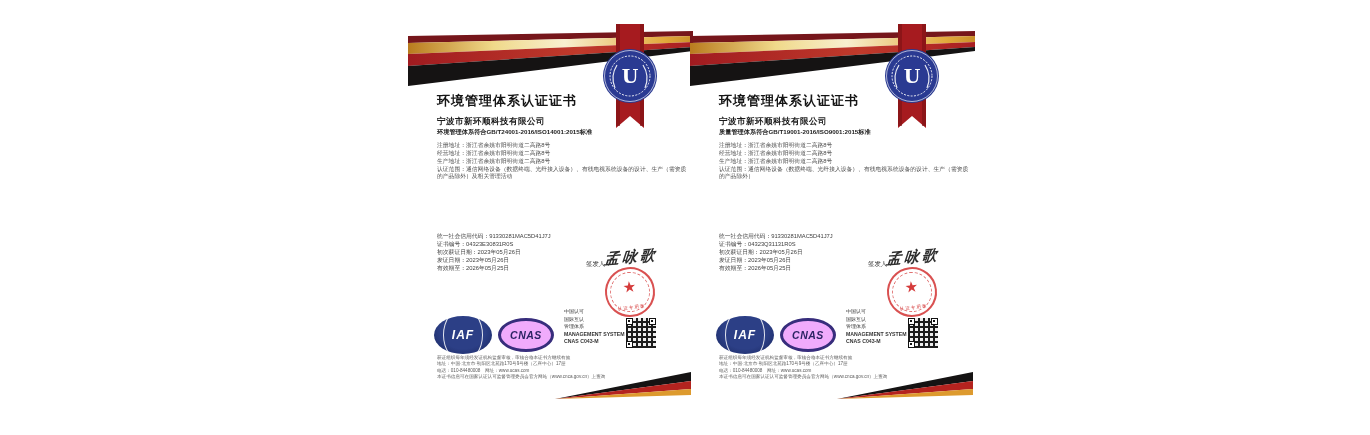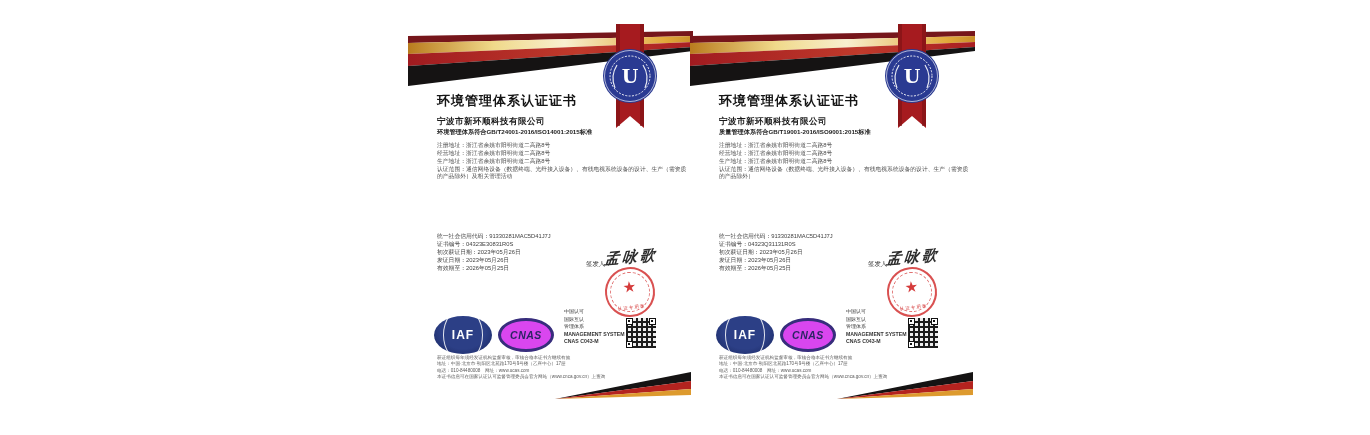--- a/index.html
+++ b/index.html
@@ -27,22 +27,22 @@
 
   .signer{position:absolute;left:178px;top:240px;font-size:6.4px;color:#333;}
   .signature{position:absolute;left:196px;top:228px;font-size:15px;font-weight:bold;font-style:italic;color:#2d2d2d;letter-spacing:3px;transform:rotate(-5deg) skewX(-10deg);white-space:nowrap;}
 
   .stamp{position:absolute;left:197px;top:247px;width:46px;height:46px;border:2.5px solid rgba(208,38,38,.8);border-radius:50%;z-index:3;transform:rotate(-6deg);}
   .stamp .ring{position:absolute;inset:3px;border:1px dashed rgba(208,38,38,.65);border-radius:50%;}
   .stamp .star{position:absolute;left:0;right:0;top:9px;text-align:center;font-size:15px;color:rgba(208,38,38,.9);}
   .stamp .stamp-text{position:absolute;left:0;right:0;bottom:5px;text-align:center;font-size:4.5px;color:rgba(208,38,38,.9);letter-spacing:1px;}
 
   .iaf{position:absolute;left:26px;top:296px;width:58px;height:38px;border-radius:50%;background:radial-gradient(ellipse at 50% 40%,#2c3f86 55%,#16245c);display:flex;align-items:center;justify-content:center;}
-  .iaf .inner{border:1.2px solid rgba(255,255,255,.85);border-radius:50%;padding:19px 8px;font-size:12px;font-weight:bold;color:#fff;letter-spacing:1px;}
-  .cnas{position:absolute;left:90px;top:298px;width:56px;height:34px;border-radius:50%;border:3.5px solid #372d7c;background:#d946ef;display:flex;align-items:center;justify-content:center;box-sizing:border-box;}
+  .iaf .inner{border:1.2px solid rgba(255,255,255,.85);border-radius:50%;padding:19px 8px;font-size:12px;font-weight:bold;font-style:italic;color:#fff;letter-spacing:1px;}
+  .cnas{position:absolute;left:90px;top:298px;width:56px;height:34px;border-radius:50%;border:3.5px solid #372d7c;background:#f0abfc;display:flex;align-items:center;justify-content:center;box-sizing:border-box;}
   .cnas .txt{font-size:10.5px;font-weight:bold;font-style:italic;color:#2c2464;letter-spacing:.5px;}
 
   .accred{position:absolute;left:156px;top:288px;font-size:5px;line-height:7.6px;color:#333;}
   .accred .bold{font-weight:bold;font-size:5.2px;}
 
   .qr{position:absolute;left:218px;top:298px;width:30px;height:30px;background-color:#f2f2f2;background-image:repeating-linear-gradient(0deg,#1c1c1c 0 2px,transparent 2px 5px),repeating-linear-gradient(90deg,#1c1c1c 0 2px,#ededed 2px 5px);}
   .qr .f{position:absolute;width:7px;height:7px;border:1.5px solid #111;background:#fff;box-sizing:border-box;}
   .qr .f::before{content:"";position:absolute;left:1px;top:1px;width:2px;height:2px;background:#111;}
   .qr .f.tl{left:0;top:0;} .qr .f.tr{right:0;top:0;} .qr .f.bl{left:0;bottom:0;}
 

